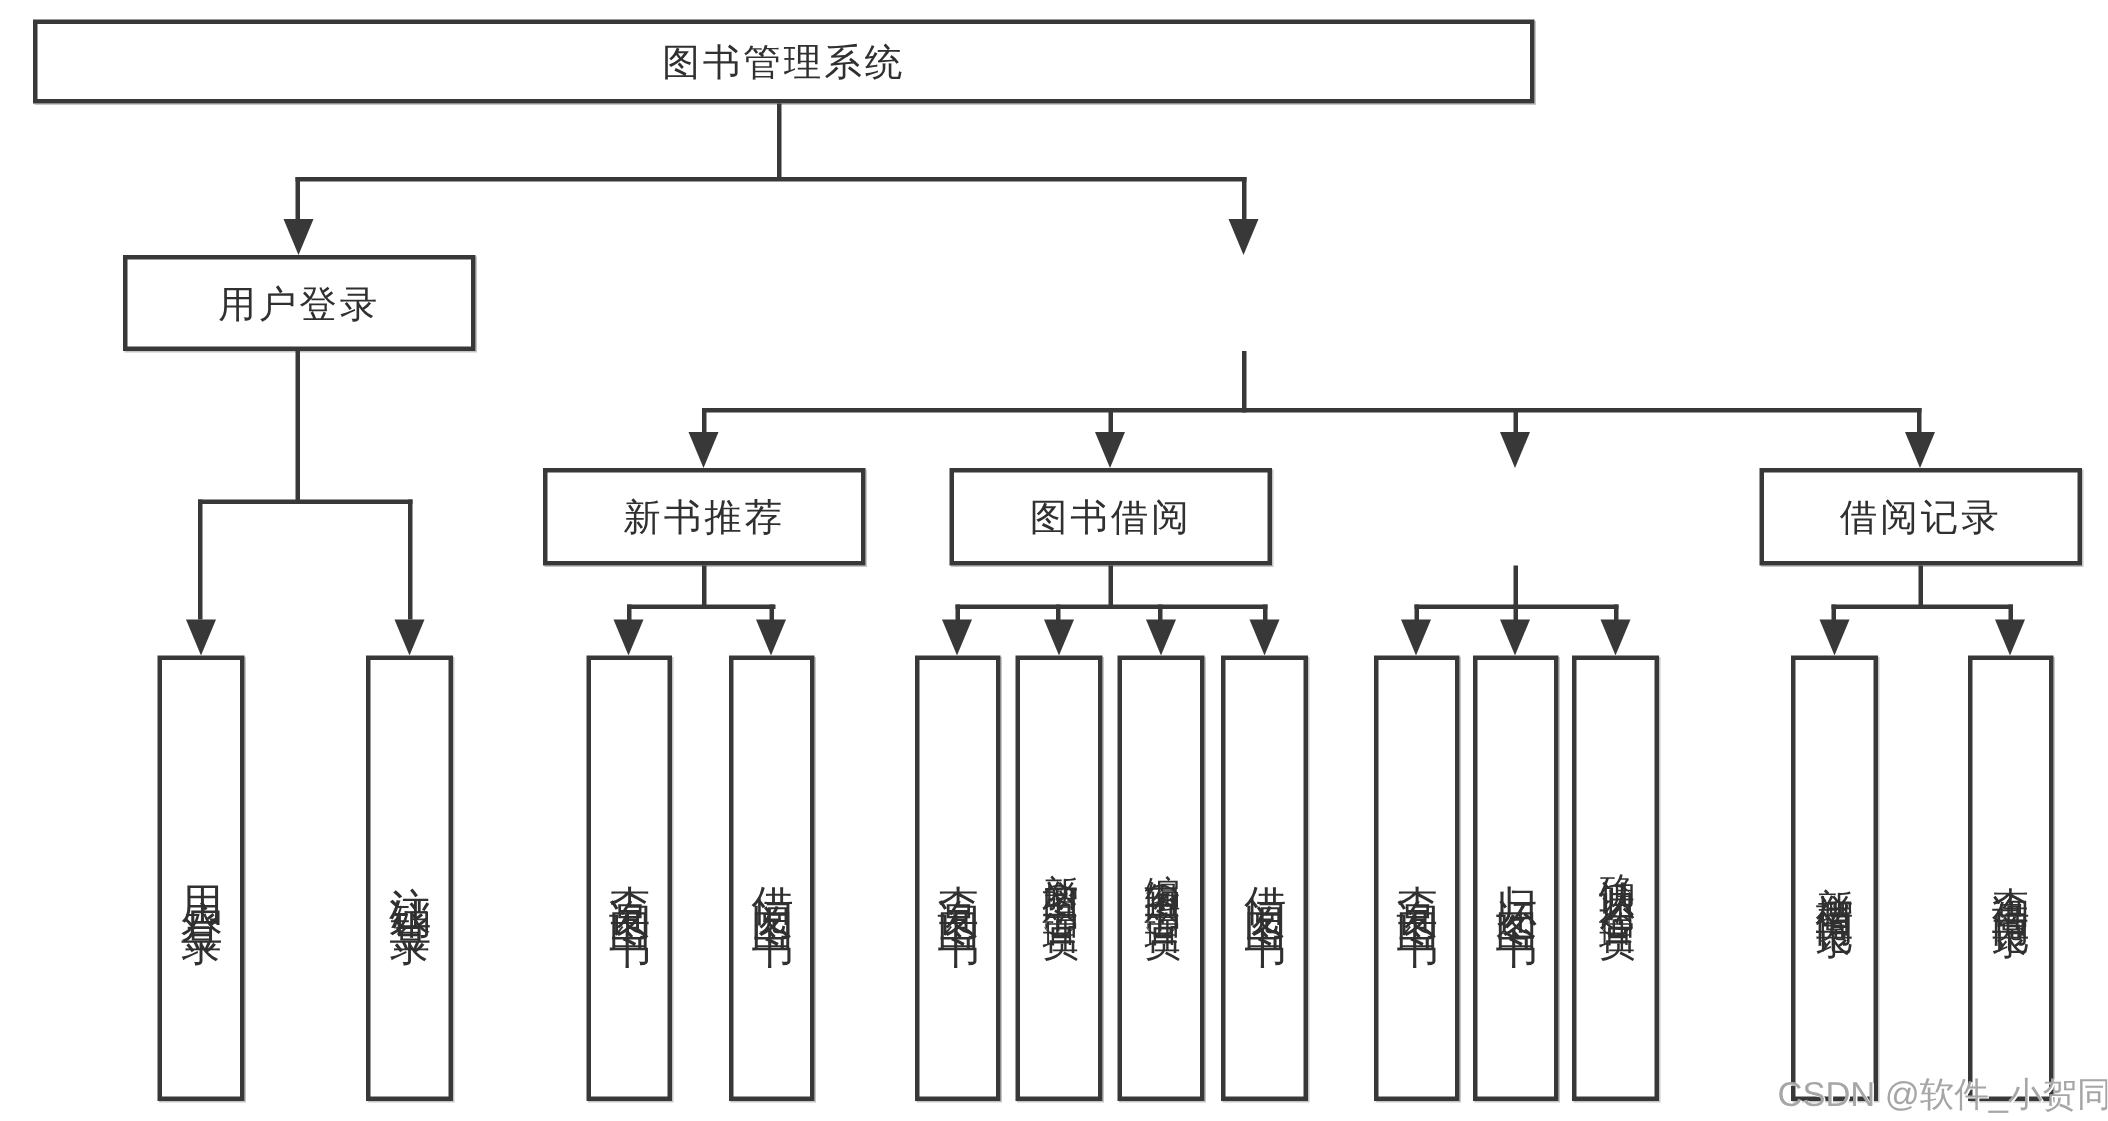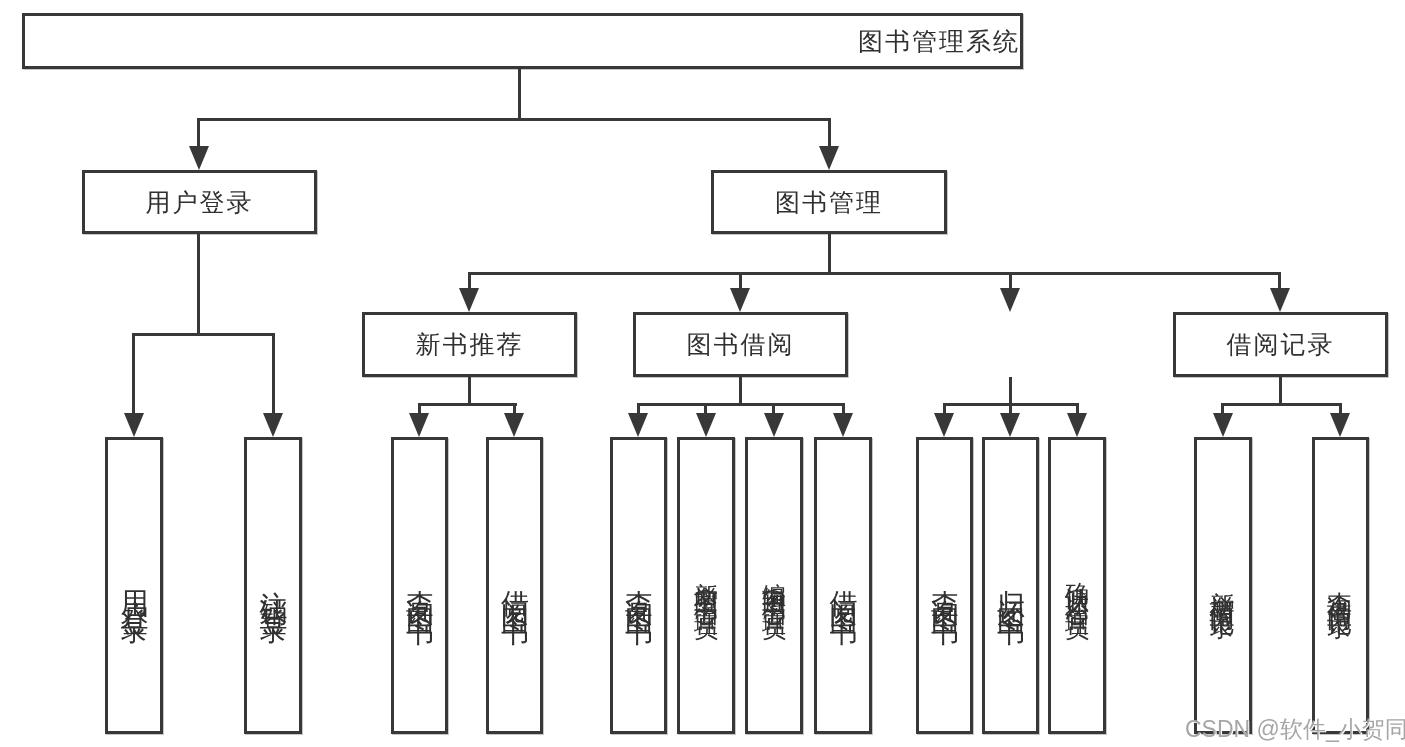--- a/index.html
+++ b/index.html
@@ -50,36 +50,33 @@
     text-shadow:1px 1px 0 #ffffff;
     white-space:nowrap;
     z-index:5;
   }
 </style>
 </head>
 <body>
 
 <div id="canvas">
 
-  <div class="node hbox" style="left:22px;top:13px;width:1001px;height:56px;justify-content:flex-end;">
+  <div class="node hbox" style="left:22px;top:13px;width:1001px;height:56px;">
     <span>图书管理系统</span>
   </div>
 
   <div class="vline" style="left:518px;top:69px;height:51px;"></div>
   <div class="hline" style="left:197px;top:118px;width:634px;"></div>
   <div class="vline" style="left:197px;top:118px;height:30px;"></div>
   <div class="arrow" style="left:189px;top:146px;"></div>
   <div class="vline" style="left:828px;top:118px;height:30px;"></div>
   <div class="arrow" style="left:819px;top:146px;"></div>
 
   <div class="node hbox" style="left:82px;top:170px;width:235px;height:64px;">
     <span>用户登录</span>
-  </div>
-  <div class="node hbox" style="left:711px;top:170px;width:236px;height:64px;">
-    <span>图书管理</span>
   </div>
 
   <div class="vline" style="left:197px;top:234px;height:102px;"></div>
   <div class="hline" style="left:132px;top:333px;width:143px;"></div>
   <div class="vline" style="left:132px;top:333px;height:80px;"></div>
   <div class="arrow" style="left:124px;top:413px;"></div>
   <div class="vline" style="left:272px;top:333px;height:80px;"></div>
   <div class="arrow" style="left:263px;top:413px;"></div>
 
   <div class="vline" style="left:828px;top:234px;height:41px;"></div>

